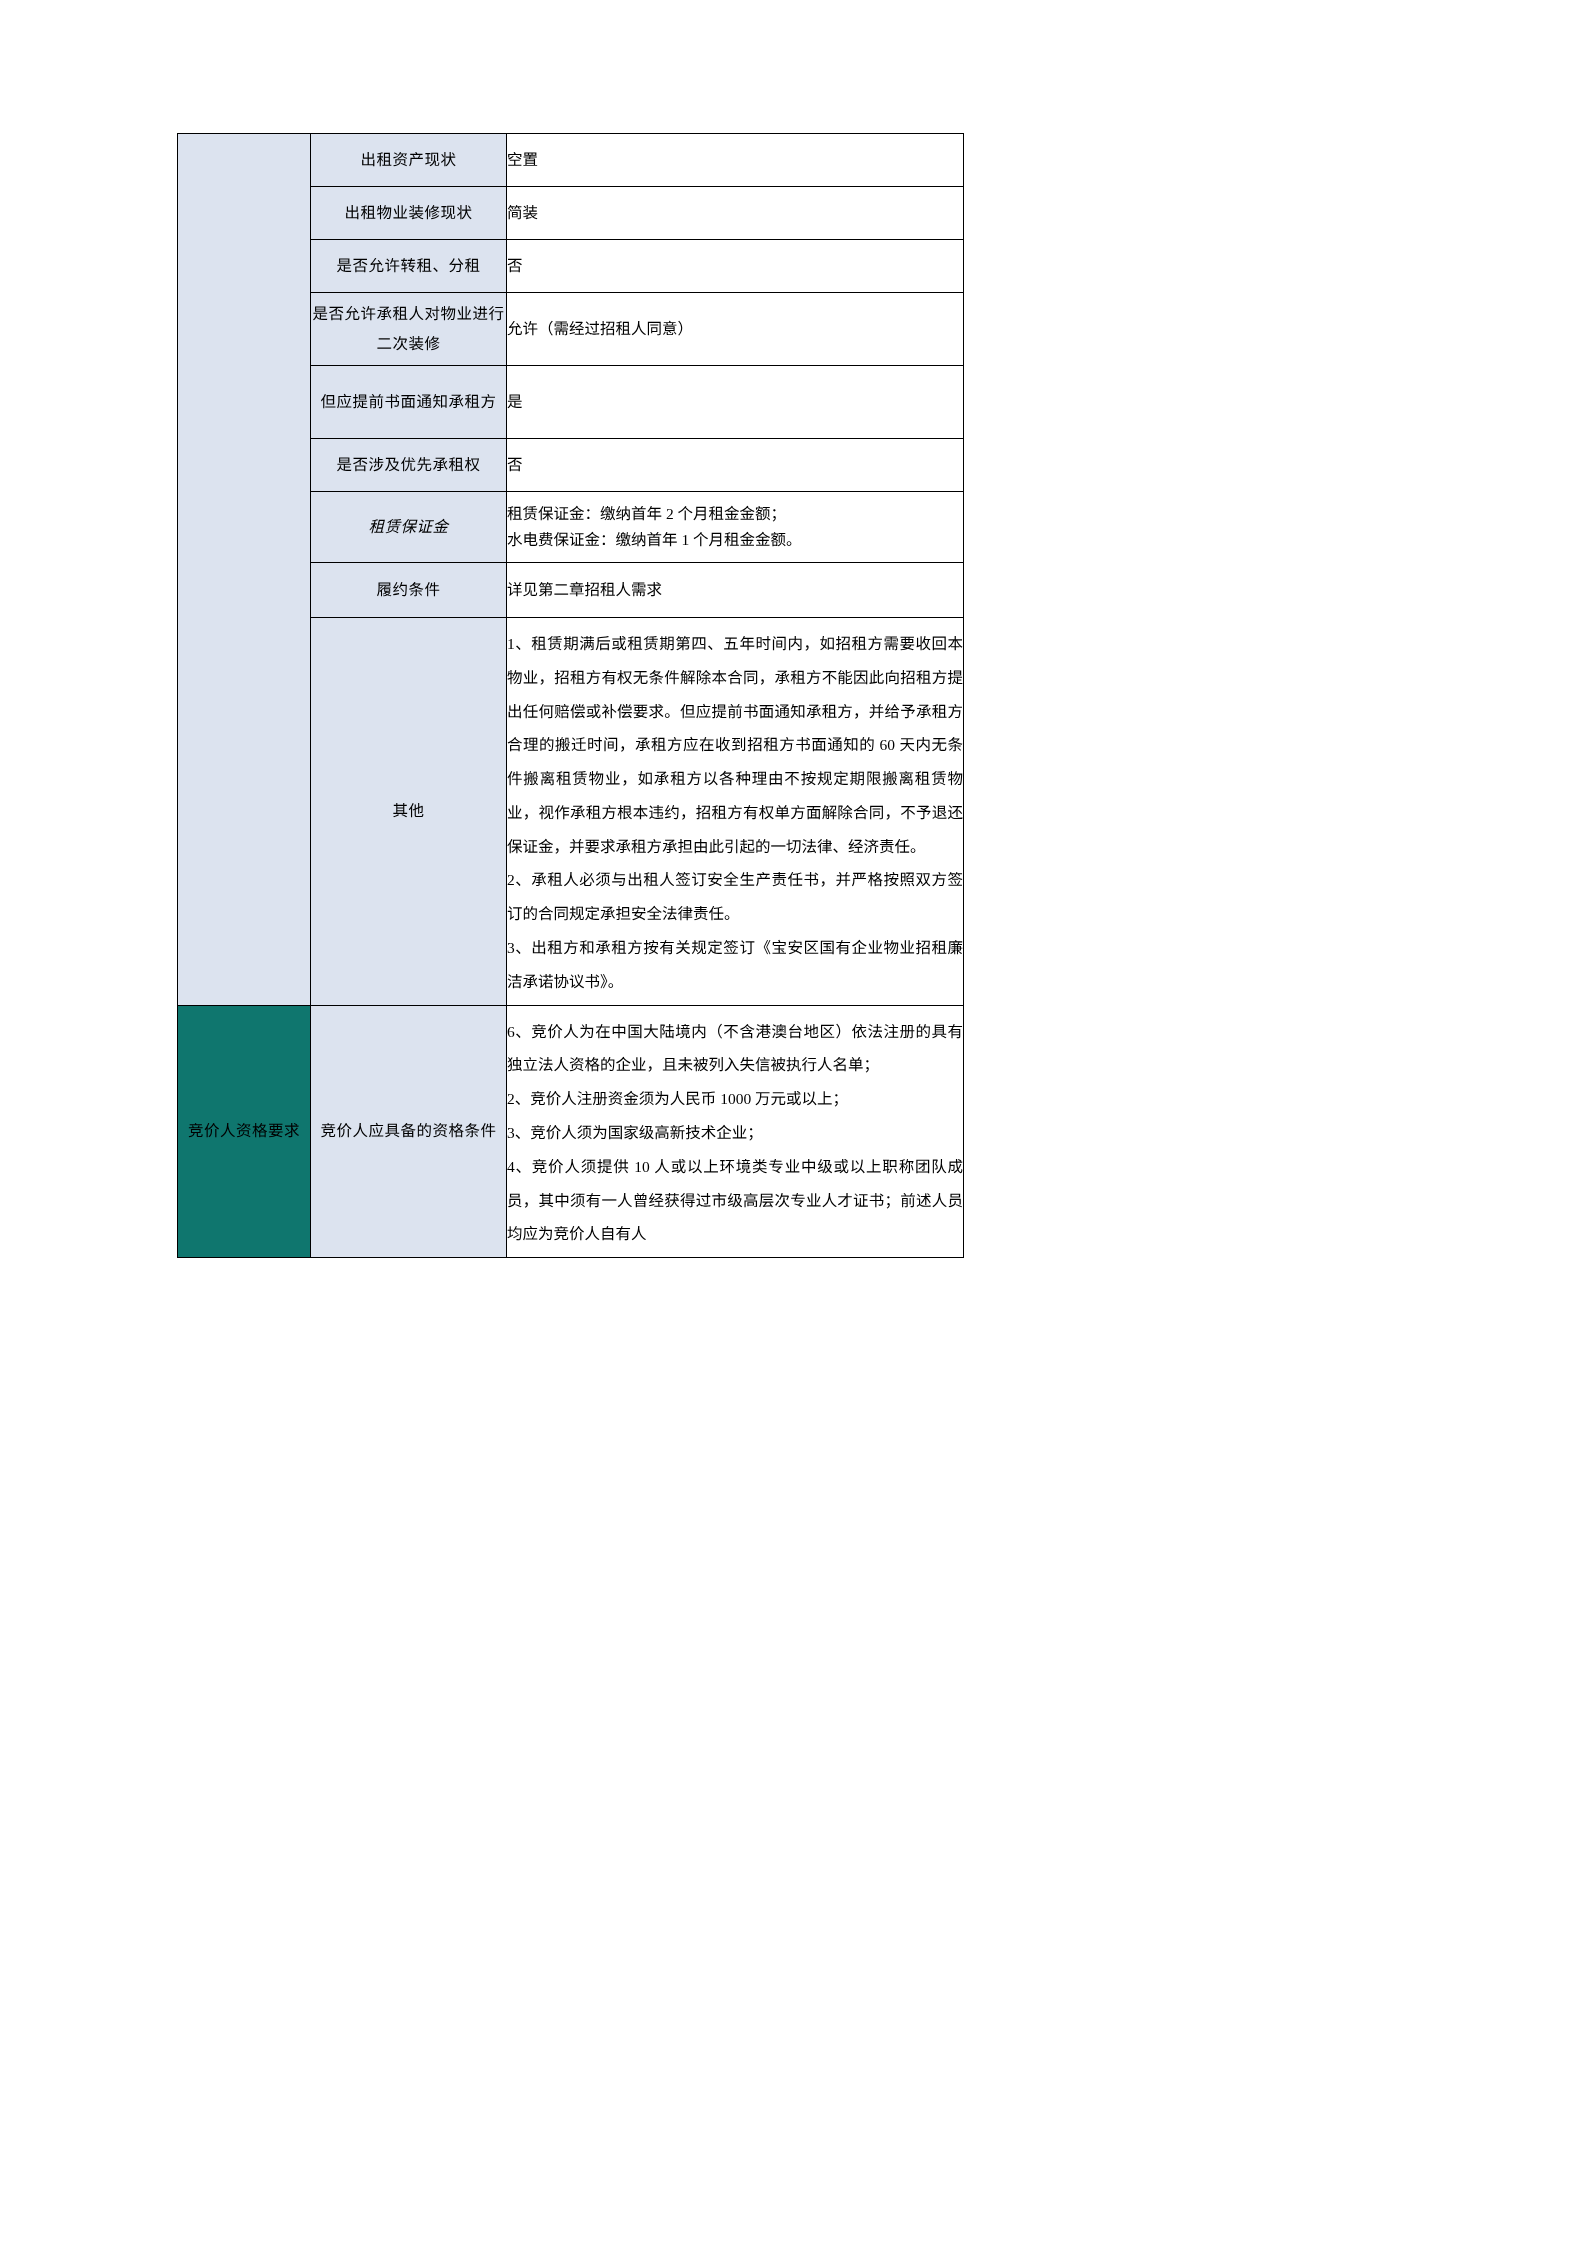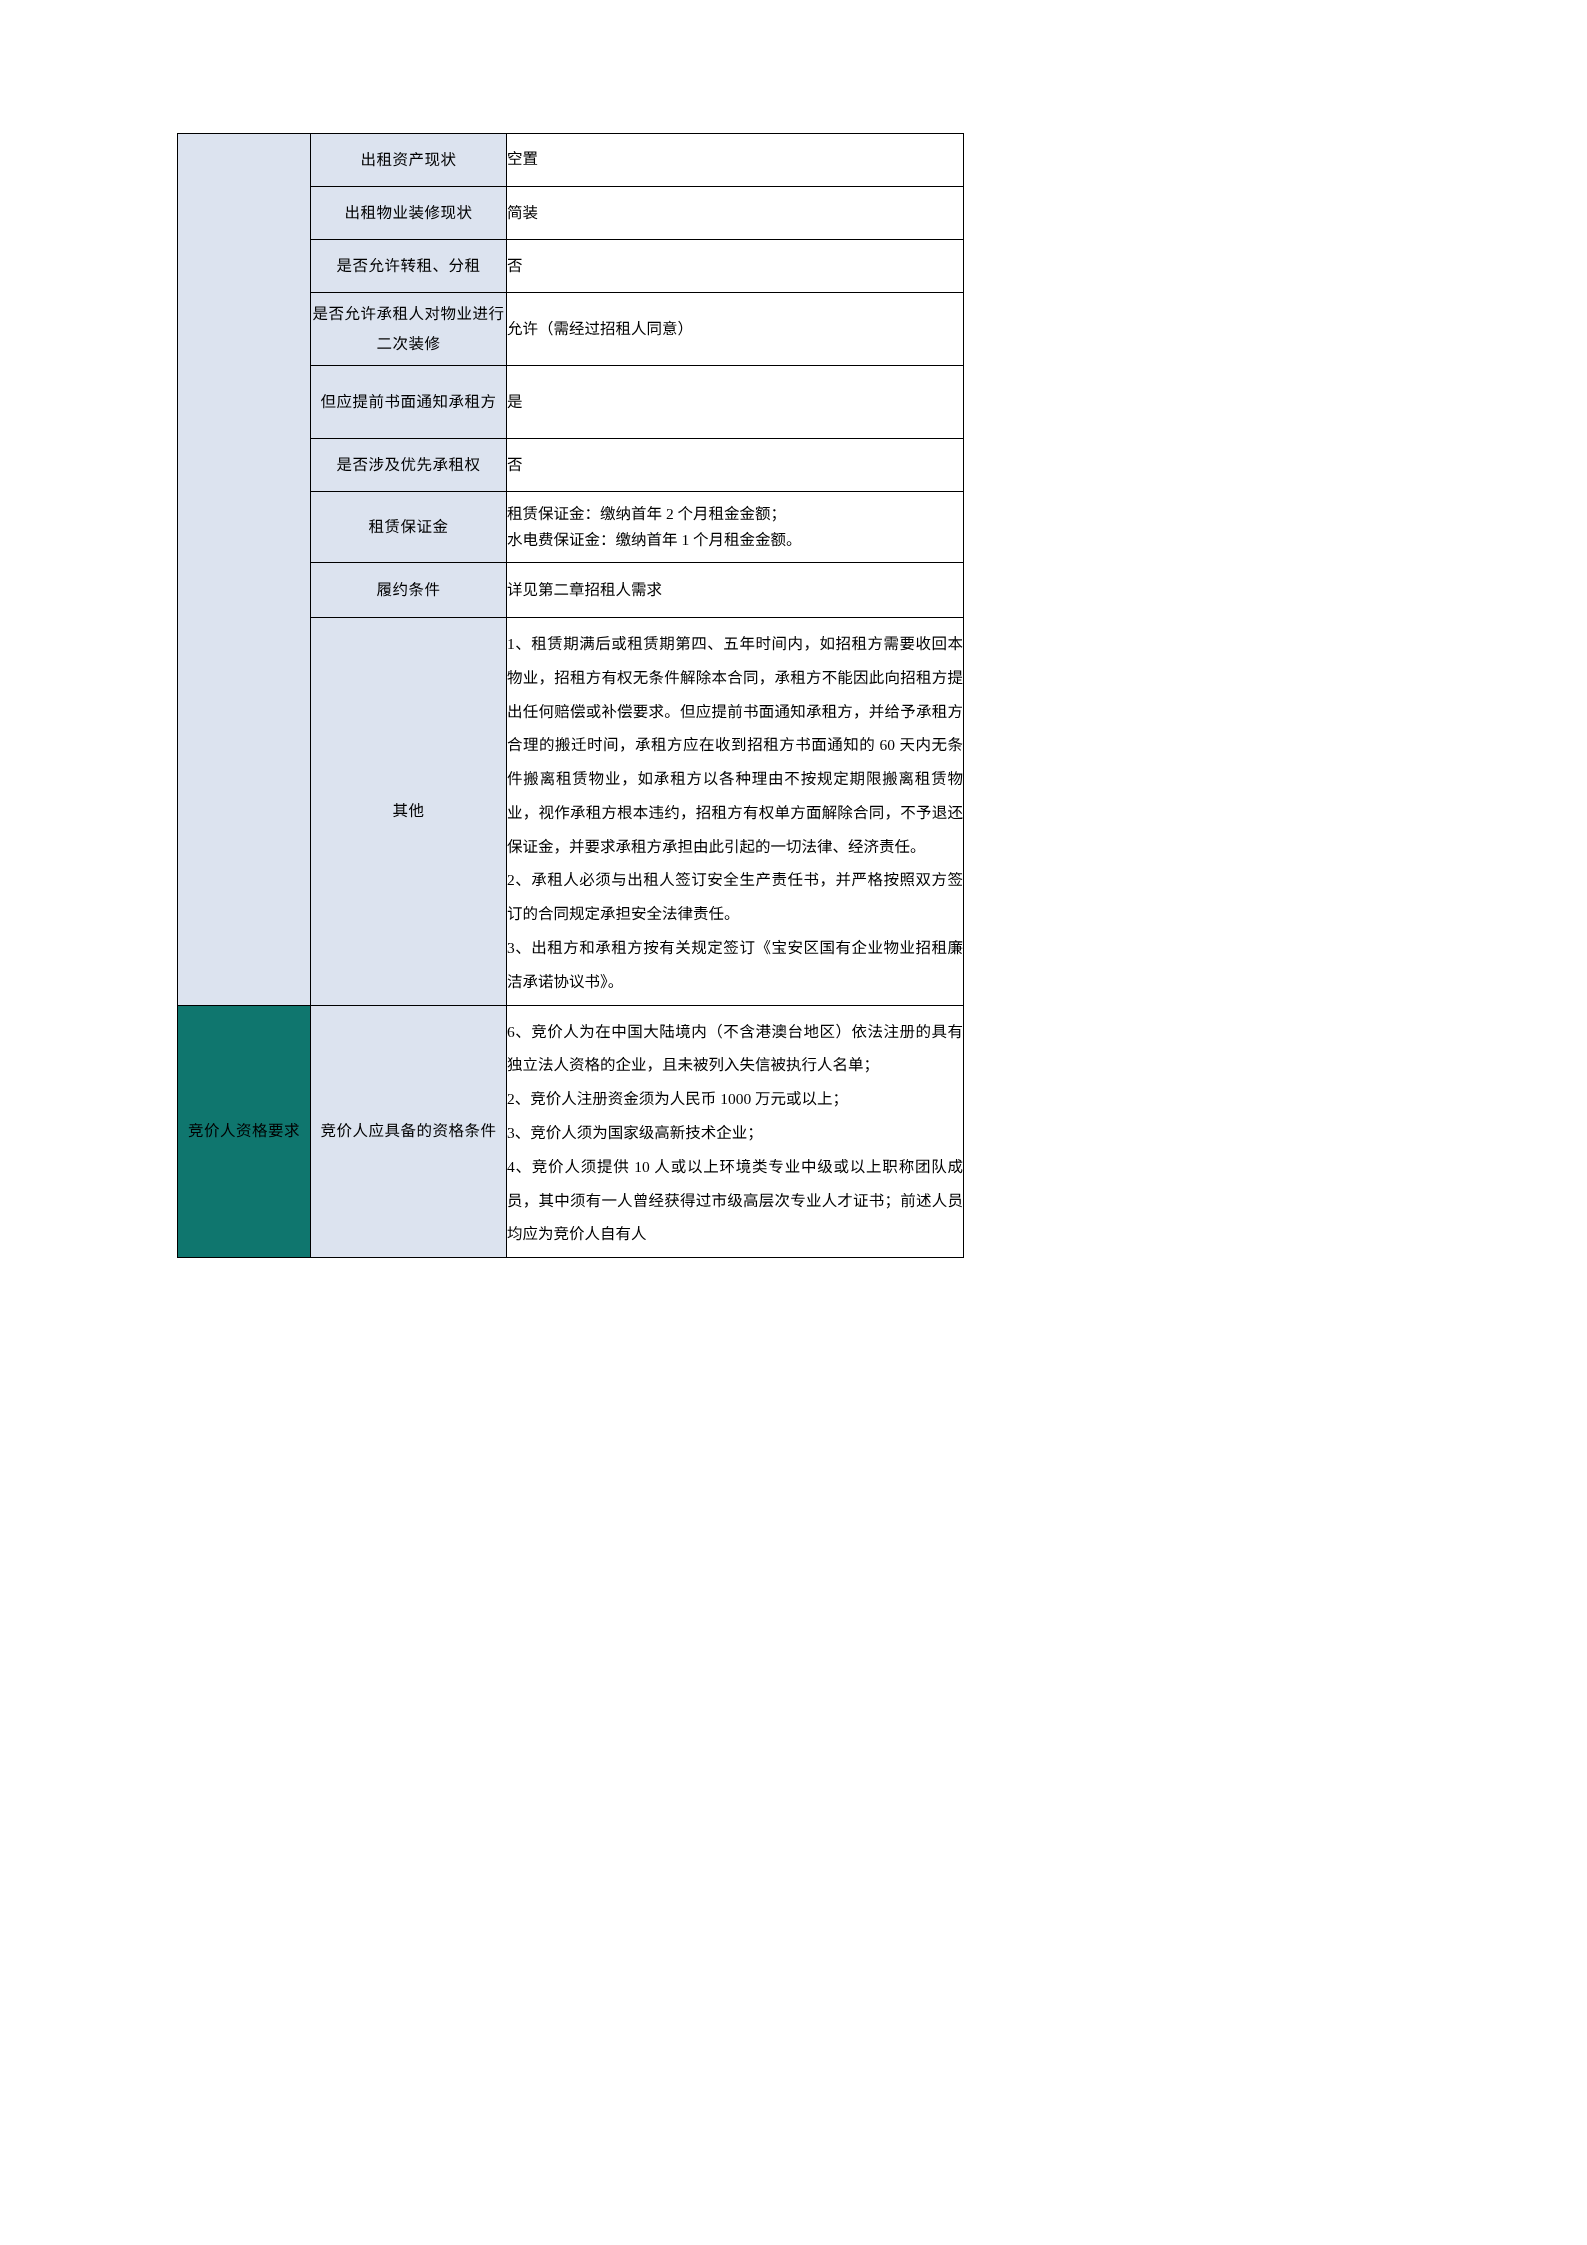--- a/index.html
+++ b/index.html
@@ -95,21 +95,21 @@
     <colgroup>
       <col class="c1">
       <col class="c2">
       <col class="c3">
     </colgroup>
     <tbody>
 
       <tr>
         <td class="empty-blue" rowspan="9"></td>
         <td class="label-cell">出租资产现状</td>
-        <td class="value-cell" style="height:52px;font-family:Liberation Mono, monospace;">空置</td>
+        <td class="value-cell" style="height:52px;">空置</td>
       </tr>
 
       <tr>
         <td class="label-cell">出租物业装修现状</td>
         <td class="value-cell" style="height:52px;">简装</td>
       </tr>
 
       <tr>
         <td class="label-cell nowrap-center">是否允许转租、分租</td>
         <td class="value-cell" style="height:52px;">否</td>
@@ -124,21 +124,21 @@
         <td class="label-cell" style="height:72px;">但应提前书面通知承租方</td>
         <td class="value-cell">是</td>
       </tr>
 
       <tr>
         <td class="label-cell nowrap-center" style="height:52px;">是否涉及优先承租权</td>
         <td class="value-cell">否</td>
       </tr>
 
       <tr>
-        <td class="label-cell" style="height:70px;">租赁保证金</td>
+        <td class="label-cell" style="height:70px;font-style:italic;">租赁保证金</td>
         <td class="value-cell tight">
           <p>租赁保证金：缴纳首年 2 个月租金金额；</p>
           <p>水电费保证金：缴纳首年 1 个月租金金额。</p>
         </td>
       </tr>
 
       <tr>
         <td class="label-cell" style="height:54px;">履约条件</td>
         <td class="value-cell">详见第二章招租人需求</td>
       </tr>

